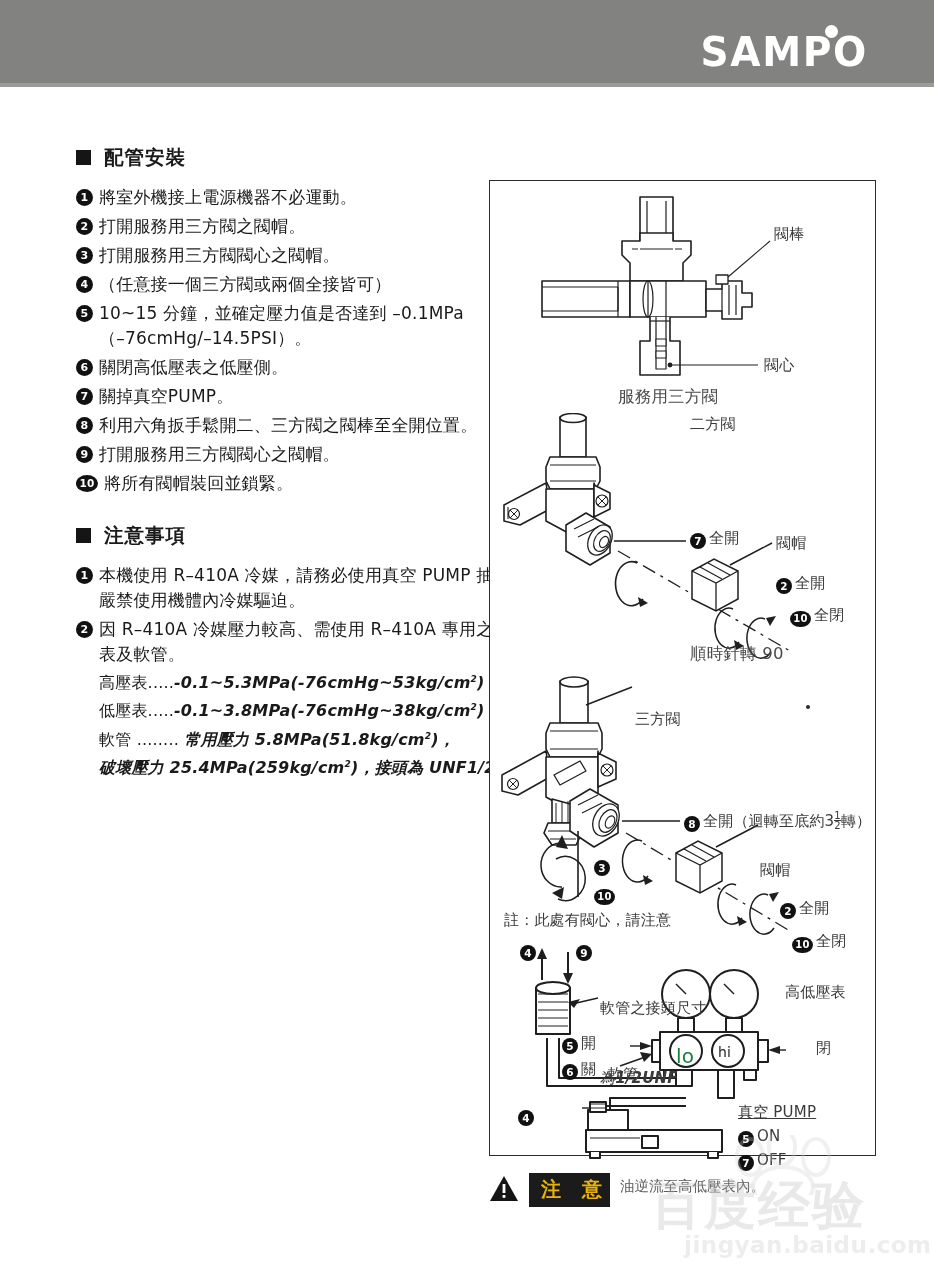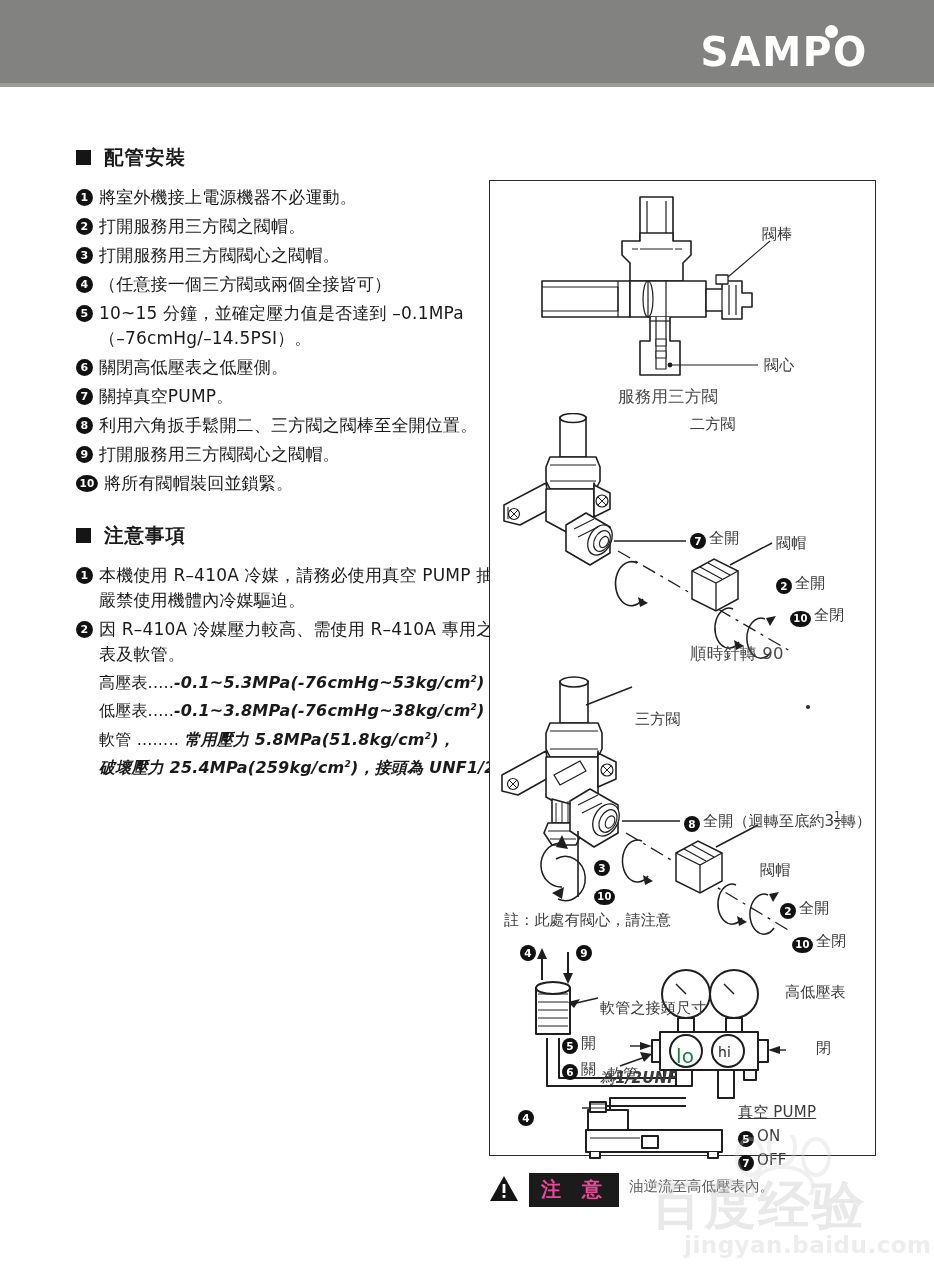--- a/index.html
+++ b/index.html
@@ -103,23 +103,23 @@
   }
   .mk.wide{width:21px;border-radius:10px/50%;font-size:10px;}
 
   
   .caution{
     position:absolute;left:489px;top:1173px;
     display:flex;align-items:flex-start;gap:10px;
   }
   .warn-tri{position:relative;width:30px;height:27px;flex:0 0 auto;margin-top:2px;}
   .caution-chip{
-    background:#1b1b1b;color:#ec4899;
+    background:#1b1b1b;color:#eab308;
     font-size:20px;font-weight:bold;letter-spacing:7px;
-    padding:3px 10px 4px 12px;
+    padding:3px 1px 4px 12px;
     flex:0 0 auto;
   }
   .caution-text{
     font-size:14.5px;line-height:21px;color:#5d5d5d;
     padding-top:3px;
     max-width:300px;
   }
 
   
   .watermark{
@@ -296,21 +296,21 @@
         <rect x="166" y="162" width="10" height="7" fill="#fff" stroke-width="1.1"></rect>
         <path d="M160 132 L180 132" stroke-width="1.2"></path>
 
         <path d="M238 88 L280 52" stroke-width="1.1"></path>
 
         <path d="M180 176 L268 176" stroke-width="1.1"></path>
         <circle cx="180" cy="176" r="2.4" fill="#1f1f1f" stroke="none"></circle>
       </g>
     </svg>
 
-    <div class="lbl" style="left:272px;top:44px;">閥棒</div>
+    <div class="lbl" style="left:284px;top:44px;">閥棒</div>
     <div class="lbl" style="left:274px;top:175px;">閥心</div>
     <div class="lbl cap" style="left:128px;top:205px;">服務用三方閥</div>
 
     <svg width="385" height="260" viewBox="0 0 385 260" style="position:absolute;left:0;top:232px;">
       <g fill="#fff" stroke="#1f1f1f" stroke-width="1.6" stroke-linejoin="round">
 
         <path d="M70 4 L70 44 L96 44 L96 4 Z"></path>
         <ellipse cx="83" cy="5" rx="13" ry="4.5"></ellipse>
 
         <path d="M60 44 L106 44 L110 54 L110 68 L106 76 L60 76 L56 68 L56 54 Z"></path>

